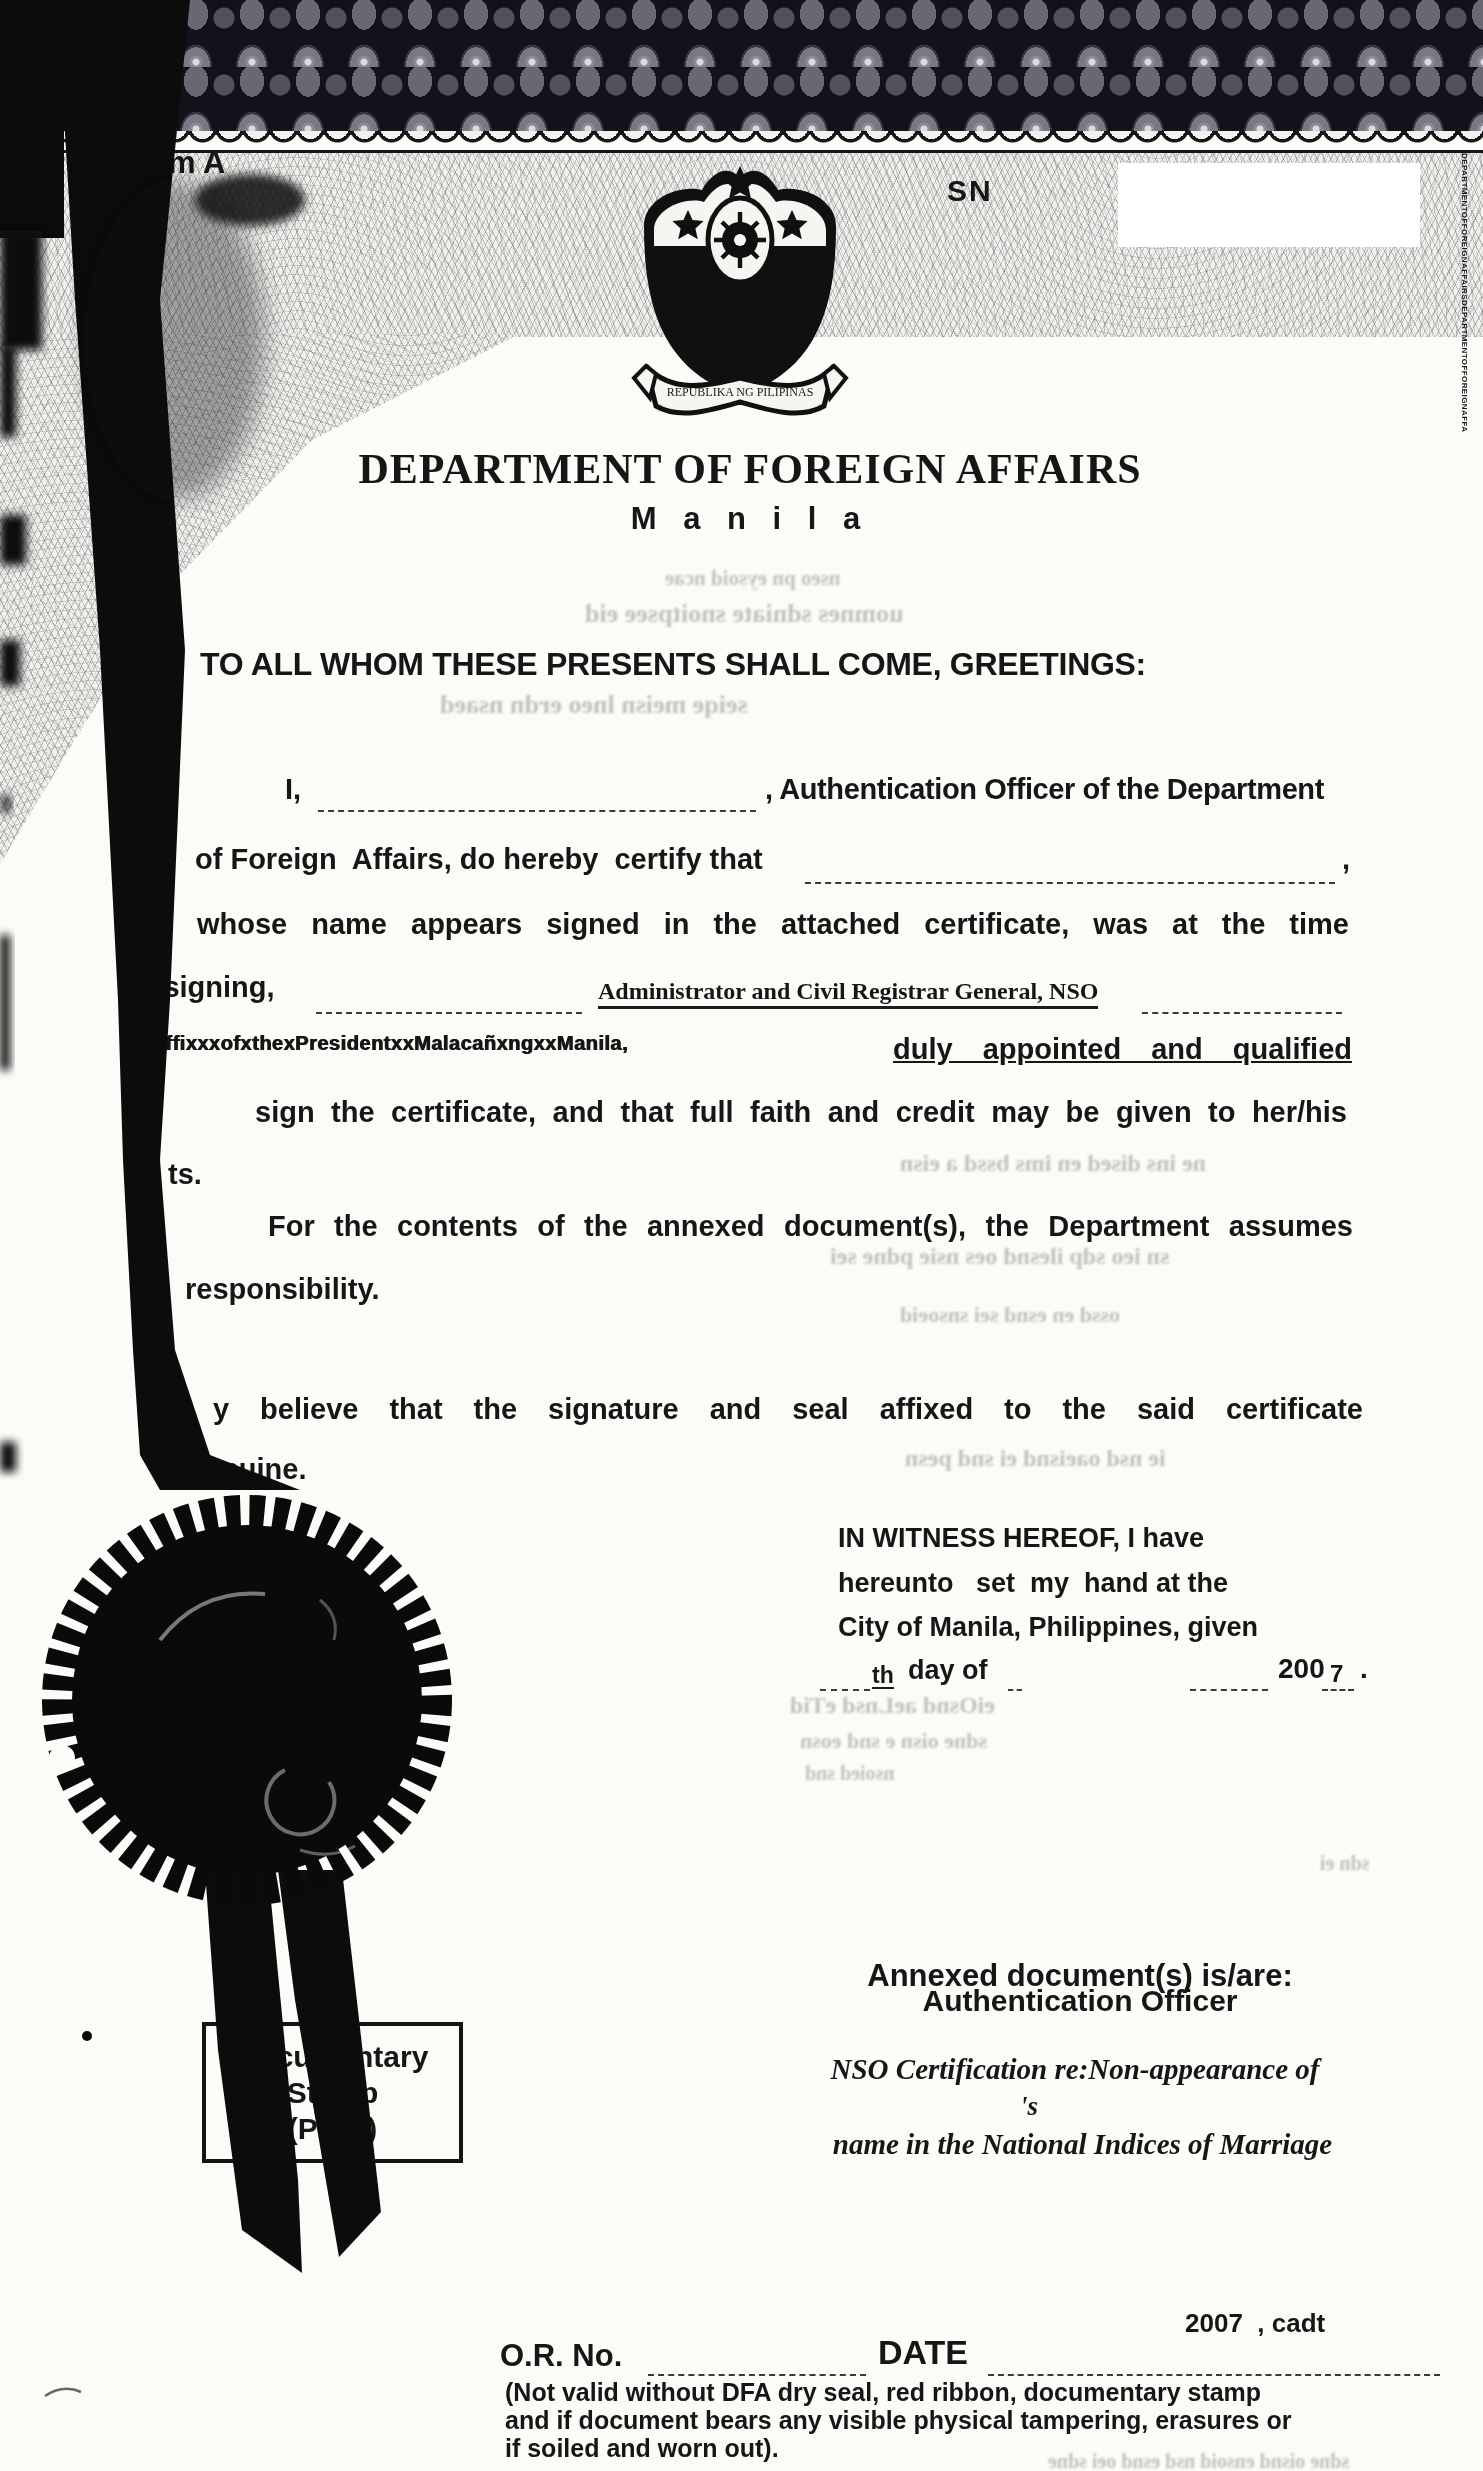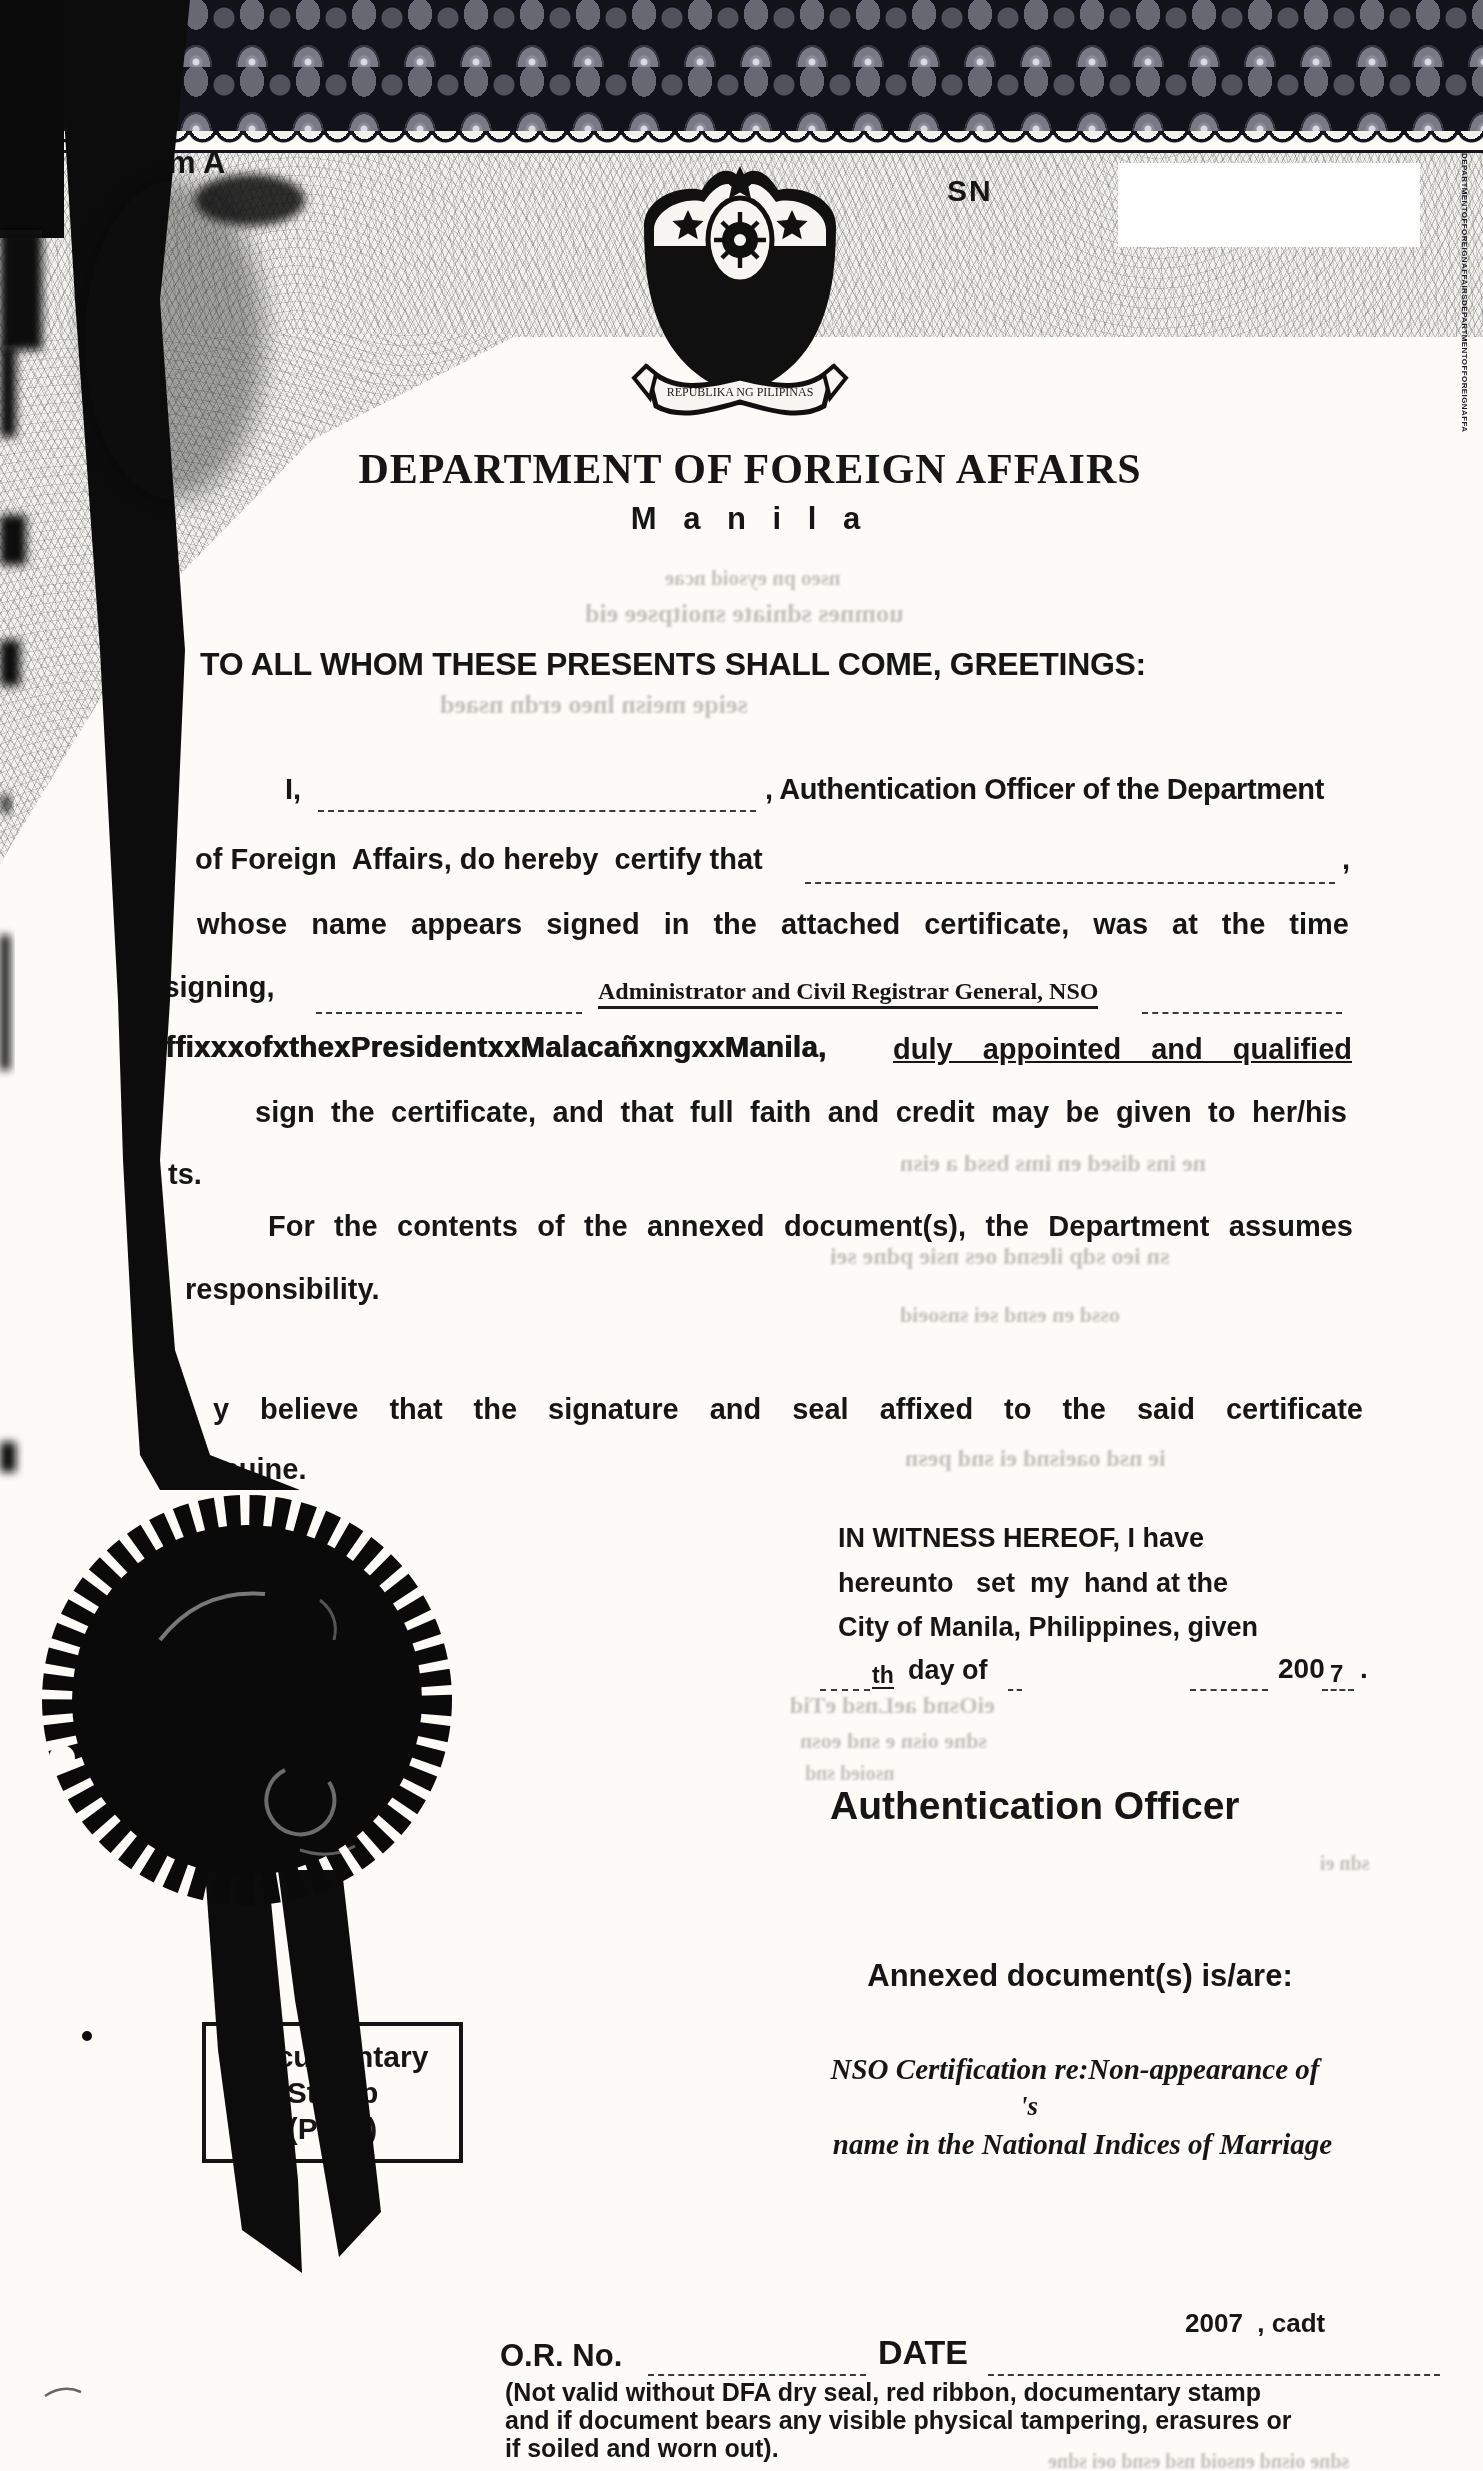--- a/index.html
+++ b/index.html
@@ -111,21 +111,21 @@
   <div class="dash" style="left:805px;top:882px;width:530px;"></div>
   <span class="abs b" style="left:1342px;top:845px;font-size:29px;">,</span>
 
   <div class="abs b just" style="left:197px;top:910px;width:1152px;font-size:29px;">whose name appears signed in the attached certificate, was at the time</div>
 
   <span class="abs b" style="left:128px;top:973px;font-size:29px;">of signing,</span>
   <div class="dash" style="left:316px;top:1012px;width:266px;"></div>
   <span class="abs b sol" style="left:598px;top:979px;font-size:24px;padding-bottom:3px;font-family:Liberation Serif, serif;">Administrator and Civil Registrar General, NSO</span>
   <div class="dash" style="left:1142px;top:1012px;width:200px;"></div>
 
-  <span class="abs b" style="left:165px;top:1033px;font-size:29px;letter-spacing:.5px;text-shadow:1px 0 #161616;">ffixxxofxthexPresidentxxMalacañxngxxManila,</span>
+  <span class="abs b" style="left:165px;top:1033px;font-size:20px;letter-spacing:.5px;text-shadow:1px 0 #161616;">ffixxxofxthexPresidentxxMalacañxngxxManila,</span>
   <div class="abs b just" style="left:893px;top:1035px;width:459px;font-size:29px;text-decoration:underline;">duly appointed and qualified</div>
 
   <div class="abs b just" style="left:255px;top:1098px;width:1092px;font-size:29px;">sign the certificate, and that full faith and credit may be given to her/his</div>
   <span class="abs b" style="left:168px;top:1160px;font-size:29px;">ts.</span>
   <div class="abs b just" style="left:268px;top:1212px;width:1085px;font-size:29px;">For the contents of the annexed document(s), the Department assumes</div>
   <span class="abs b" style="left:185px;top:1275px;font-size:29px;">responsibility.</span>
   <div class="abs b just" style="left:205px;top:1395px;width:1150px;font-size:29px;margin-left:8px;">y believe that the signature and seal affixed to the said certificate</div>
   <span class="abs b" style="left:205px;top:1455px;font-size:29px;">enuine.</span>
 
   <div class="abs b" style="left:838px;top:1525px;font-size:27px;">IN WITNESS HEREOF, I have</div>
@@ -134,21 +134,21 @@
   <div class="dash" style="left:820px;top:1689px;width:50px;"></div>
   <span class="abs b" style="left:872px;top:1664px;font-size:23px;border-bottom:2px solid #1c1c1c;">th</span>
   <span class="abs b" style="left:908px;top:1657px;font-size:27px;">day of</span>
   <div class="dash" style="left:1008px;top:1689px;width:14px;"></div>
   <div class="dash" style="left:1190px;top:1689px;width:78px;"></div>
   <span class="abs b" style="left:1278px;top:1655px;font-size:28px;">200</span>
   <span class="abs b" style="left:1330px;top:1662px;font-size:24px;">7</span>
   <div class="dash" style="left:1322px;top:1689px;width:32px;"></div>
   <span class="abs b" style="left:1360px;top:1655px;font-size:28px;">.</span>
 
-  <div class="abs b" style="left:830px;top:1786px;width:500px;text-align:left;font-size:39px;">Authentication Officer</div>
+  <div class="abs b" style="left:830px;top:1986px;width:500px;text-align:center;font-size:30px;">Authentication Officer</div>
   <div class="abs b" style="left:830px;top:1960px;width:500px;text-align:center;font-size:31px;">Annexed document(s) is/are:</div>
   <div class="abs ital" style="left:795px;top:2055px;width:560px;text-align:center;font-size:29px;">NSO Certification re:Non-appearance of</div>
   <div class="abs ital" style="left:1020px;top:2093px;font-size:27px;">'s</div>
   <div class="abs ital" style="left:795px;top:2130px;width:575px;text-align:center;font-size:29px;">name in the National Indices of Marriage</div>
 
   <div class="stampbox">
     <div class="b" style="font-size:30px;">Documentary</div>
     <div class="b" style="font-size:30px;">Stamp</div>
     <div class="b" style="font-size:30px;white-space:pre;">(P      )</div>
   </div>

